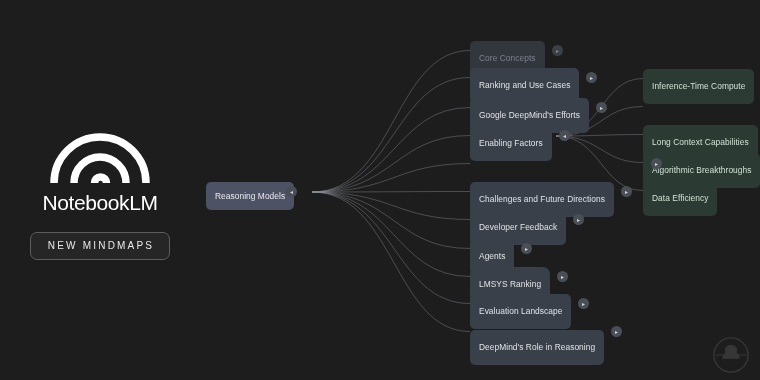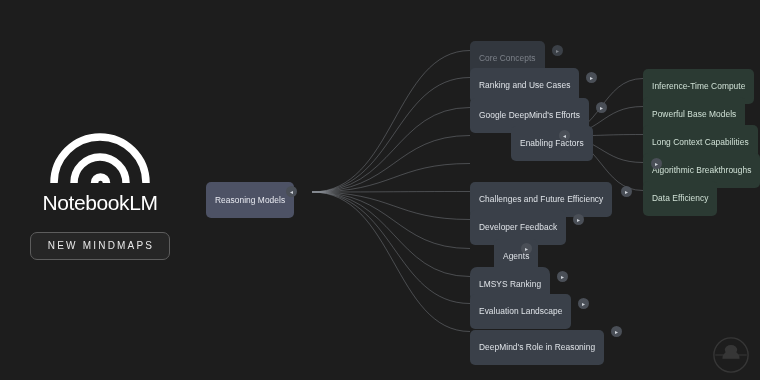--- a/index.html
+++ b/index.html
@@ -68,21 +68,21 @@
     padding: 0 9px;
     border-radius: 5px;
     font-size: 8.4px;
     letter-spacing: 0.05px;
     white-space: nowrap;
     line-height: 1;
   }
   .node.root {
     background: #4d5265;
     color: #e8eaf1;
-    height: 36px;
+    height: 28px;
   }
   .node.branch {
     background: #3a4049;
     color: #dfe3e8;
   }
   .node.branch.dim {
     background: #32373e;
     color: #7c8189;
   }
   .node.leaf {
@@ -152,29 +152,28 @@
         <path d="M556,136 C601.24,136 601.24,162.5 643,162.5" fill="none" stroke="#8e9199" stroke-width="0.75" stroke-opacity="0.55"></path>
         <path d="M556,136 C601.24,136 601.24,190.5 643,190.5" fill="none" stroke="#8e9199" stroke-width="0.75" stroke-opacity="0.55"></path>
         <path d="M572,135.5 L556,136" stroke="#8e9199" stroke-width="0.75" stroke-opacity="0.45" fill="none"></path>
       </svg>
 
   <div class="node root" style="left: 206px; top: 182px;">Reasoning Models</div>
       <div class="toggle" style="left: 286px; top: 186px;">◂</div>
       <div class="node branch dim" style="left: 470px; top: 41px;">Core Concepts</div>
       <div class="node branch" style="left: 470px; top: 68px;">Ranking and Use Cases</div>
       <div class="node branch" style="left: 470px; top: 98px; text-align: center;">Google DeepMind's Efforts</div>
-      <div class="node branch" style="left: 470px; top: 126px; margin-left: 41px;">Enabling Factors</div>
-      <div class="node branch" style="left: 470px; top: 182px;">Challenges and Future Efficiency</div>
+      <div class="node branch" style="left: 470px; top: 126px;">Enabling Factors</div>
+      <div class="node branch" style="left: 470px; top: 182px;">Challenges and Future Directions</div>
       <div class="node branch" style="left: 470px; top: 210px;">Developer Feedback</div>
-      <div class="node branch" style="left: 470px; top: 239px; margin-left: 24px;">Agents</div>
+      <div class="node branch" style="left: 470px; top: 239px;">Agents</div>
       <div class="node branch" style="left: 470px; top: 267px; border-radius: 7px;">LMSYS Ranking</div>
       <div class="node branch" style="left: 470px; top: 294px;">Evaluation Landscape</div>
       <div class="node branch" style="left: 470px; top: 314px; margin-top: 16px;">DeepMind's Role in Reasoning</div>
       <div class="node leaf" style="left: 643px; top: 69px;">Inference-Time Compute</div>
-      <div class="node leaf" style="left: 643px; top: 97px;">Powerful Base Models</div>
       <div class="node leaf" style="left: 643px; top: 125px;">Long Context Capabilities</div>
       <div class="node leaf" style="left: 643px; top: 153px;">Algorithmic Breakthroughs</div>
       <div class="node leaf" style="left: 643px; top: 181px;">Data Efficiency</div>
       <div class="toggle dim" style="left: 552px; top: 45px;">▸</div>
       <div class="toggle" style="left: 586px; top: 72px;">▸</div>
       <div class="toggle" style="left: 596px; top: 102px;">▸</div>
       <div class="toggle" style="left: 559px; top: 130px;">◂</div>
       <div class="toggle" style="left: 651px; top: 158px;">▸</div>
       <div class="toggle" style="left: 621px; top: 186px;">▸</div>
       <div class="toggle" style="left: 573px; top: 214px;">▸</div>

